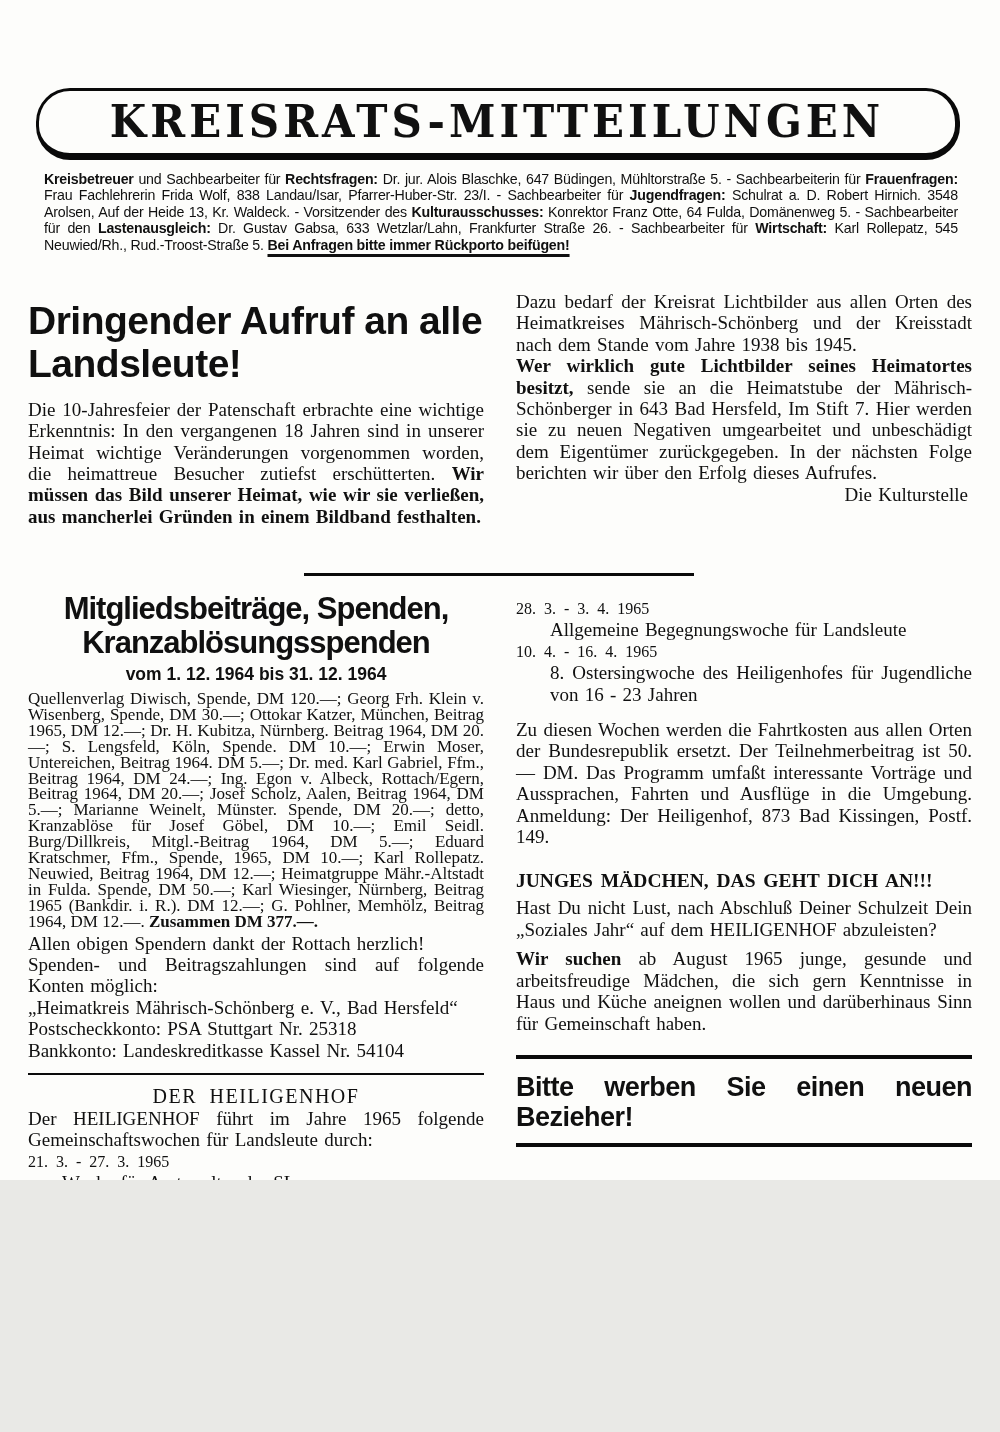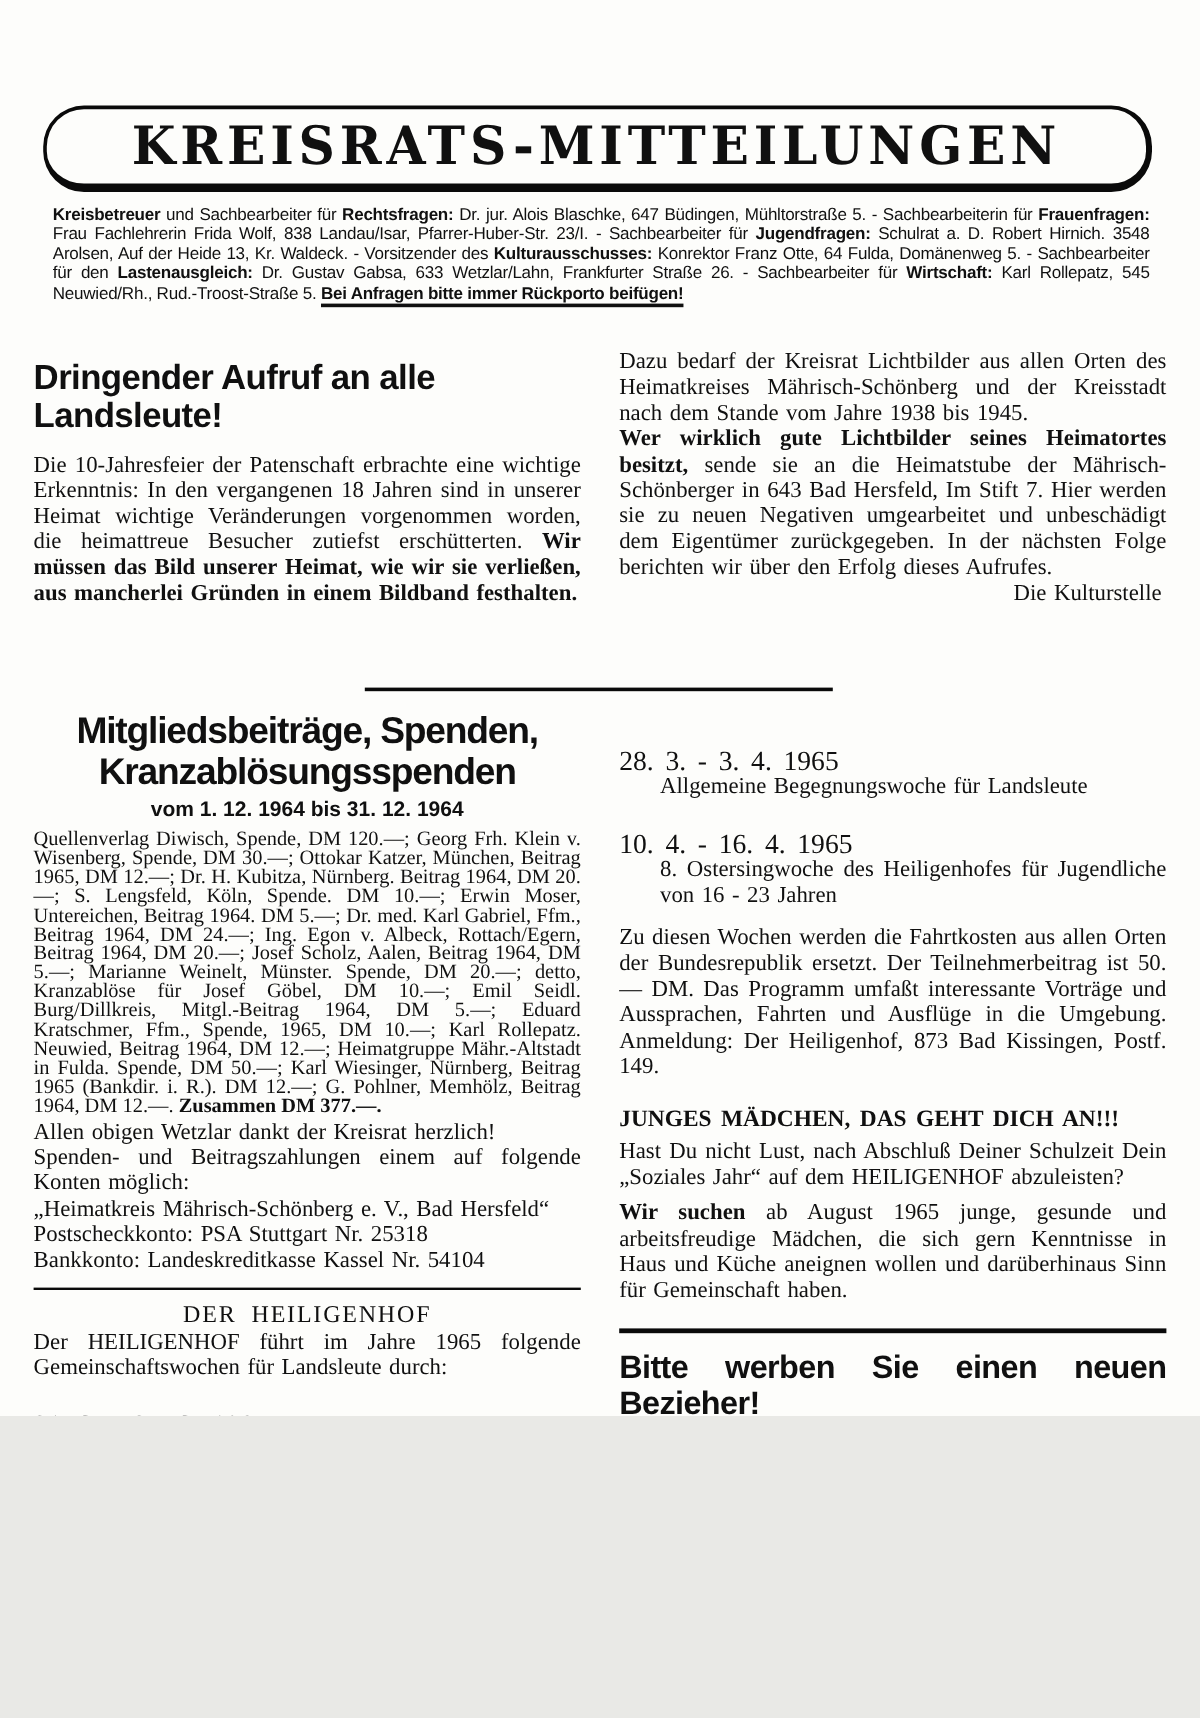--- a/index.html
+++ b/index.html
@@ -30,39 +30,39 @@
   
   .body{margin:0;font-size:19px;line-height:21.4px;text-align:justify;word-spacing:1.5px;}
   .small{margin:0;font-size:17px;line-height:15.9px;text-align:justify;}
   
   .colA-left{position:absolute;left:28px;top:300px;width:456px;}
   .colA-right{position:absolute;left:516px;top:291px;width:456px;}
   .colB-left{position:absolute;left:28px;top:592px;width:456px;}
   .colB-right{position:absolute;left:516px;top:598px;width:456px;}
   .appeal-title{
     margin:0 0 13px 0;font-family:"Liberation Sans","DejaVu Sans",sans-serif;
-    font-weight:700;font-size:29px;line-height:1.1;letter-spacing:-0.5px;
+    font-weight:700;font-size:39px;line-height:1.1;letter-spacing:-0.5px;
   }
   .signature{text-align:right;padding-right:4px;}
   .center-rule{position:absolute;left:304px;top:573px;width:390px;height:3px;background:#0a0a0a;}
   
   .don-title{
     margin:0;font-family:"Liberation Sans","DejaVu Sans",sans-serif;
     font-weight:700;font-size:31px;line-height:34px;text-align:center;letter-spacing:-1px;
   }
   .don-sub{
     margin-top:4px;font-family:"Liberation Sans","DejaVu Sans",sans-serif;
     font-weight:700;font-size:17.5px;text-align:center;
   }
   .don-list{margin-top:6px;}
   .mt2{margin-top:3px;}
   .col-rule{margin-top:12px;height:2px;background:#0a0a0a;}
   .hh-title{margin:10px 0 0 0;font-weight:400;font-size:20px;text-align:center;letter-spacing:1.5px;word-spacing:6px;}
   
-  .sched-date{font-size:23px;line-height:21.4px;word-spacing:4px;margin-top:26px;}
+  .sched-date{font-size:16px;line-height:21.4px;word-spacing:4px;}
   .sched-event{font-size:19px;line-height:21.4px;padding-left:34px;text-align:justify;word-spacing:1.5px;}
   .costs{margin-top:14px;}
   .jm-title{
     margin:23px 0 0 0;font-weight:700;font-size:19.5px;line-height:22px;
     text-align:justify;word-spacing:3px;
   }
   .jm-p1{margin-top:5px;}
   .jm-p2{margin-top:8px;}
   .thick-rule{margin-top:21px;height:4px;background:#0a0a0a;}
   .thick-rule.after{margin-top:11px;}
@@ -101,22 +101,22 @@
 
   <div class="center-rule"></div>
 
   <section class="colB-left">
     <h2 class="don-title">
       <div>Mitgliedsbeiträge, Spenden,</div>
       <div>Kranzablösungsspenden</div>
     </h2>
     <div class="don-sub">vom 1. 12. 1964 bis 31. 12. 1964</div>
     <p class="small don-list"><span>Quellenverlag Diwisch, Spende, DM 120.—; Georg Frh. Klein v. Wisenberg, Spende, DM 30.—; Ottokar Katzer, München, Beitrag 1965, DM 12.—; Dr. H. Kubitza, Nürnberg. Beitrag 1964, DM 20.—; S. Lengsfeld, Köln, Spende. DM 10.—; Erwin Moser, Untereichen, Beitrag 1964. DM 5.—; Dr. med. Karl Gabriel, Ffm., Beitrag 1964, DM 24.—; Ing. Egon v. Albeck, Rottach/Egern, Beitrag 1964, DM 20.—; Josef Scholz, Aalen, Beitrag 1964, DM 5.—; Marianne Weinelt, Münster. Spende, DM 20.—; detto, Kranzablöse für Josef Göbel, DM 10.—; Emil Seidl. Burg/Dillkreis, Mitgl.-Beitrag 1964, DM 5.—; Eduard Kratschmer, Ffm., Spende, 1965, DM 10.—; Karl Rollepatz. Neuwied, Beitrag 1964, DM 12.—; Heimatgruppe Mähr.-Altstadt in Fulda. Spende, DM 50.—; Karl Wiesinger, Nürnberg, Beitrag 1965 (Bankdir. i. R.). DM 12.—; G. Pohlner, Memhölz, Beitrag 1964, DM 12.—. </span><span class="seg-b">Zusammen DM 377.—.</span></p>
-    <p class="body mt2">Allen obigen Wetzlar dankt der Kreisrat herzlich!</p>
-    <p class="body">Spenden- und Beitragszahlungen einem auf folgende Konten möglich:</p>
+    <p class="body mt2">Allen obigen Spendern dankt der Rottach herzlich!</p>
+    <p class="body">Spenden- und Beitragszahlungen sind auf folgende Konten möglich:</p>
     <p class="body">„Heimatkreis Mährisch-Schönberg e. V., Bad Hersfeld“</p>
     <p class="body">Postscheckkonto: PSA Stuttgart Nr. 25318</p>
     <p class="body">Bankkonto: Landeskreditkasse Kassel Nr. 54104</p>
 
     <div class="col-rule"></div>
 
     <h3 class="hh-title">DER HEILIGENHOF</h3>
     <p class="body">Der HEILIGENHOF führt im Jahre 1965 folgende Gemeinschaftswochen für Landsleute durch:</p>
 
     <div>

